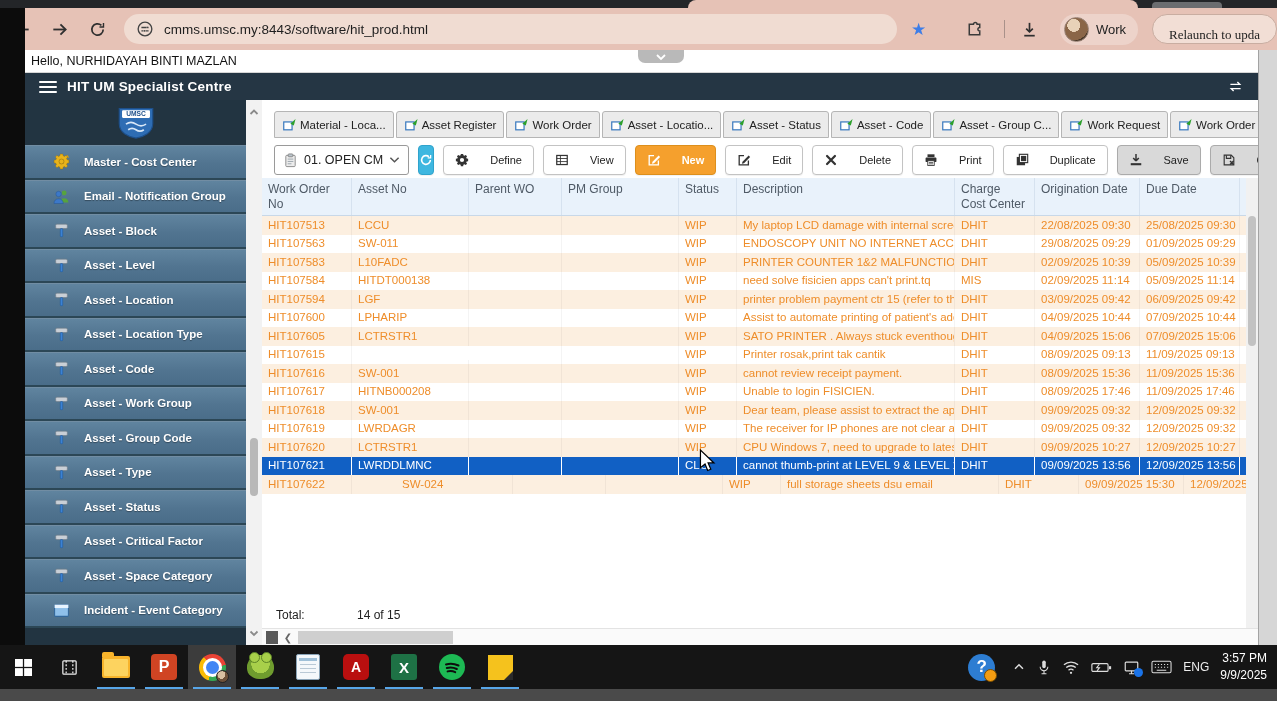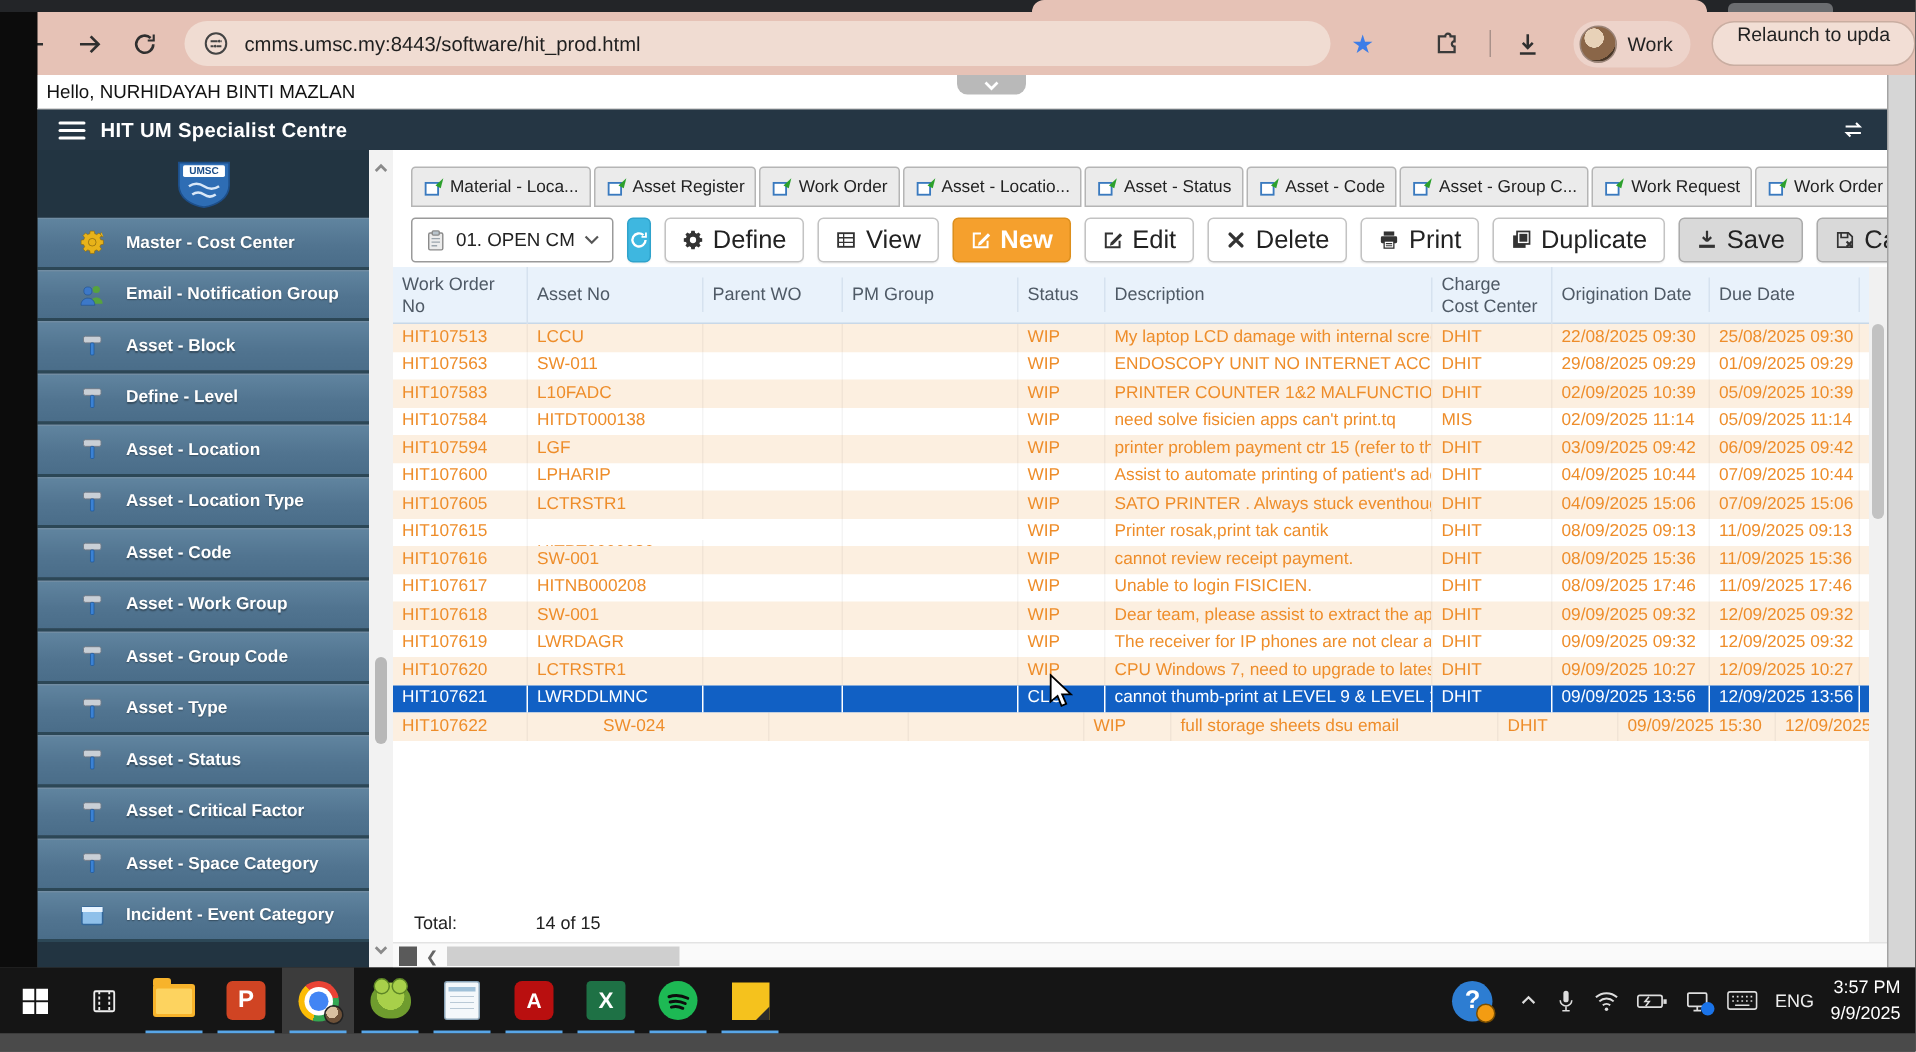--- a/index.html
+++ b/index.html
@@ -17,21 +17,21 @@
   #url-pill{margin-left:12px;width:790px;height:30px;background:#f0dcd2;border-radius:15px;display:flex;align-items:center;padding:0 12px;}
   #url-pill .tune{width:18px;height:18px;margin-right:10px;}
   #url-text{font-size:13.5px;color:#1f1f1f;}
   #star-ic{color:#3d7de8;font-size:17px;margin-left:14px;}
   #puzzle-ic{margin-left:38px;}
   #chrome-sep{width:1px;height:18px;background:#a9918a;margin-left:14px;}
   #dl-ic{margin-left:14px;}
   #profile-chip{margin-left:16px;display:flex;align-items:center;gap:7px;background:rgba(255,255,255,0.28);border-radius:16px;padding:3px 12px 3px 4px;}
   #avatar{width:25px;height:25px;border-radius:50%;background:radial-gradient(circle at 38% 32%,#e8d2b8 0 30%,#8a6648 31% 70%,#4a3828 71%);border:1px solid #9a8478;}
   #profile-label{font-size:13px;color:#222;}
-  #relaunch-btn{margin-left:14px;height:30px;background:#f2ded5;border:1px solid #c9ada1;border-radius:16px;display:flex;align-items:flex-start;padding:0 16px;font-size:13px;color:#222;white-space:nowrap;}
+  #relaunch-btn{margin-left:14px;height:30px;background:#f2ded5;border:1px solid #c9ada1;border-radius:16px;display:flex;align-items:flex-end;padding:0 16px;font-size:13px;color:#222;white-space:nowrap;font-family:Liberation Serif, serif;}
 
   
   #left-strip{position:absolute;left:0;top:8px;width:25px;height:637px;background:#0c0c0c;}
   #right-strip{position:absolute;left:1258px;top:50px;width:19px;height:595px;background:#d6d6d6;border-left:1px solid #a3a3a3;}
   #hello-bar{position:absolute;left:25px;top:50px;width:1233px;height:23px;background:#fff;border-bottom:1px solid #d6d6d6;
              display:flex;align-items:center;padding-left:6px;font-size:12.5px;color:#111;}
   #hide-pill{position:absolute;left:638px;top:50px;width:46px;height:13px;background:#b9b9b9;border-radius:0 0 7px 7px;display:flex;align-items:center;justify-content:center;}
   #app-header{position:absolute;left:25px;top:73px;width:1233px;height:27px;background:var(--header-bar);display:flex;align-items:center;}
   #hamburger{width:18px;margin:0 10px 0 14px;display:flex;flex-direction:column;gap:3px;}
   #hamburger span{height:2px;background:#fff;border-radius:1px;}
@@ -56,31 +56,31 @@
 
   
   #content{position:absolute;left:262px;top:100px;width:996px;height:545px;background:#fff;overflow:hidden;}
   #tab-bar{position:absolute;left:0;top:6px;width:996px;height:32px;display:flex;align-items:flex-end;gap:2px;padding-left:12px;overflow:hidden;}
   .tab{height:27px;display:inline-flex;align-items:center;gap:4px;padding:0 7px;background:#ebebeb;
        border:1px solid #b5b5b5;border-radius:3px 3px 0 0;font-size:11.5px;color:#222;white-space:nowrap;cursor:pointer;}
   .tab .ic{width:14px;height:14px;display:flex;}
   #toolbar{position:absolute;left:0;top:42px;width:996px;height:36px;display:flex;align-items:center;gap:9px;padding-left:12px;}
   #filter-select{width:182px;height:30px;border:1px solid #9a9a9a;border-radius:3px;background:#fff;display:flex;align-items:center;padding:0 8px;gap:6px;cursor:pointer;}
   #filter-select .val{font-size:12.5px;color:#222;flex:1;white-space:nowrap;overflow:hidden;}
-  .tb-btn{height:30px;display:inline-flex;align-items:center;gap:6px;padding:0 11px;background:#fff;border:1px solid #c3c3c3;
-          border-radius:4px;font-size:17px;color:#222;box-shadow:0 1px 1px rgba(0,0,0,.06);cursor:pointer;white-space:nowrap;}
+  .tb-btn{height:30px;display:inline-flex;align-items:center;gap:21px;padding:0 11px;background:#fff;border:1px solid #c3c3c3;
+          border-radius:4px;font-size:11px;color:#222;box-shadow:0 1px 1px rgba(0,0,0,.06);cursor:pointer;white-space:nowrap;}
   .tb-btn .ic{width:14px;height:14px;display:flex;align-items:center;justify-content:center;color:#333;}
   .tb-btn .ic svg{width:14px;height:14px;}
   .tb-btn.primary{background:var(--new-button);border-color:#dd8f1c;color:#fff;font-weight:bold;}
   .tb-btn.primary .ic{color:#fff;}
   .tb-btn.muted{background:#d9d9d9;border-color:#ababab;}
   .tb-btn.refresh{background:var(--refresh-button);border-color:#2fa3cc;width:38px;justify-content:center;padding:0;}
 
   
-  #grid-header{position:absolute;left:0;top:78px;width:996px;height:38px;background:#e9f2fb;border-bottom:1px solid #c8d8e8;display:flex;align-items:center;}
+  #grid-header{position:absolute;left:0;top:78px;width:996px;height:38px;background:#e9f2fb;border-bottom:1px solid #c8d8e8;display:flex;}
   .gh-cell{font-size:12px;color:#4f5a66;padding:4px 6px;line-height:1.25;border-right:1px solid #d6e2ef;overflow:hidden;flex:none;}
   #grid-body{position:absolute;left:0;top:116px;width:996px;}
   .g-row{display:flex;height:18.5px;cursor:pointer;}
   .g-row.odd{background:#fcefe0;}
   .g-row.even{background:#fff;}
   .g-cell{font-size:11.5px;color:var(--row-text);padding:2.5px 6px 0;white-space:nowrap;overflow:hidden;border-right:1px solid rgba(0,0,0,0.045);flex:none;}
   .g-row.sel{background:var(--selected-row-bg);}
   .g-row.sel .g-cell{color:#fff;border-right:1px solid #fff;}
 
   
@@ -265,21 +265,21 @@
           </span>
           <span class="sb-label">Asset - Block</span>
         </div>
         <div class="sb-item">
           <span class="ic sb-ic">
             <svg viewBox="0 0 16 16">
               <rect x="2.5" y="2" width="11" height="4.2" rx="1.2" fill="#c9cfd6" stroke="#707a86" stroke-width="0.6"></rect>
               <rect x="6.9" y="6.2" width="2.2" height="7.6" rx="0.6" fill="#3b82d4" stroke="#1f5aa0" stroke-width="0.5"></rect>
             </svg>
           </span>
-          <span class="sb-label">Define - Level</span>
+          <span class="sb-label">Asset - Level</span>
         </div>
         <div class="sb-item">
           <span class="ic sb-ic">
             <svg viewBox="0 0 16 16">
               <rect x="2.5" y="2" width="11" height="4.2" rx="1.2" fill="#c9cfd6" stroke="#707a86" stroke-width="0.6"></rect>
               <rect x="6.9" y="6.2" width="2.2" height="7.6" rx="0.6" fill="#3b82d4" stroke="#1f5aa0" stroke-width="0.5"></rect>
             </svg>
           </span>
           <span class="sb-label">Asset - Location</span>
         </div>

